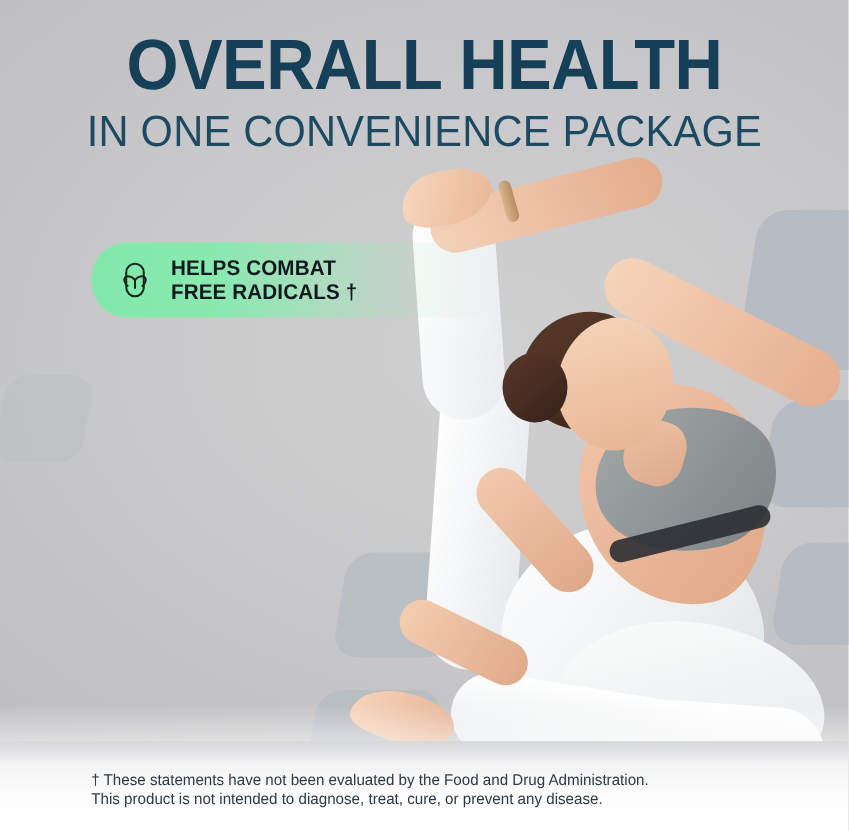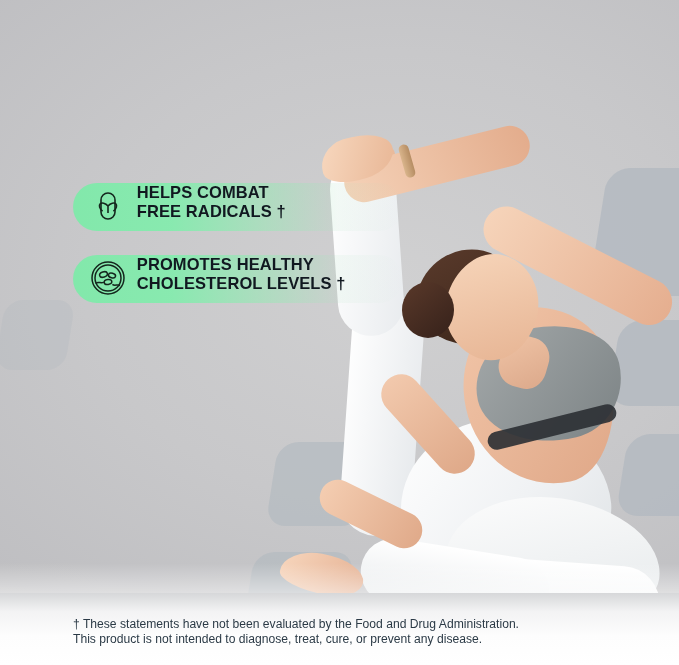--- a/index.html
+++ b/index.html
@@ -104,30 +104,30 @@
     font-stretch:condensed;margin:0;
   }
   #h2{
     font-size:35px;line-height:40px;font-weight:normal;color:#1d4a63;
     letter-spacing:.2px;transform:scaleX(.95);transform-origin:center;margin:4px 0 0 0;
   }
 
   
   #pills{position:absolute;left:73px;top:183px;width:330px;}
   .pill{
-    position:relative;height:48px;margin-bottom:24px;
-    display:flex;
+    position:relative;height:60px;margin-bottom:24px;
+    display:flex;align-items:center;
     border-radius:29px;
     background:linear-gradient(90deg,
        rgba(128,233,170,.97) 0%,
        rgba(133,235,174,.95) 30%,
        rgba(150,233,180,.55) 58%,
        rgba(170,225,190,.12) 80%,
        rgba(190,215,200,0) 100%);
-    padding-left:12px;box-sizing:border-box;
+    padding-left:12px;box-sizing:border-box;margin-top:11px;
   }
   .pill .ico{flex:0 0 46px;height:46px;display:flex;align-items:center;justify-content:center;}
   .pill .ico svg{display:block;}
   .pill .txt{
     color:#111820;font-weight:bold;font-size:17px;line-height:19px;
     letter-spacing:.1px;padding-left:6px;white-space:nowrap;
     transform:scaleX(.97);transform-origin:left center;
   }
   .pill .txt span{display:block;}
 
@@ -173,20 +173,24 @@
     <div class="p-hand"></div>
     <div class="p-armB"></div>
     <div class="p-forearmB"></div>
     <div class="p-handB"></div>
     <div class="p-floorshadow"></div>
   </div>
 
   <div id="floorfade"></div>
   <div id="floor"></div>
 
+  <div id="headline">
+    <div id="h1">OVERALL HEALTH</div>
+    <div id="h2">IN ONE CONVENIENCE PACKAGE</div>
+  </div>
 
   <div id="pills">
 
     <div class="pill">
       <span class="ico">
         <svg width="36" height="36" viewBox="0 0 36 36" fill="none" stroke="#14261d" stroke-width="1.6">
           <rect x="11" y="5" width="14" height="26" rx="7"></rect>
           <path d="M18 18c-2.6-3.2-6.4-3.6-7.8-2.2-1.4 1.4-.9 5.1 2.4 7.4"></path>
           <path d="M18 18c2.6-3.2 6.4-3.6 7.8-2.2 1.4 1.4.9 5.1-2.4 7.4"></path>
           <path d="M18 18v7"></path>
@@ -194,36 +198,20 @@
       </span>
       <span class="txt">
         <span>HELPS COMBAT</span>
         <span>FREE RADICALS †</span>
       </span>
     </div>
 
 
 
 
-    <div class="pill">
-      <span class="ico">
-        <svg width="38" height="38" viewBox="0 0 38 38" fill="none" stroke="#14261d" stroke-width="1.5">
-          <circle cx="19" cy="19" r="16"></circle>
-          <circle cx="19" cy="19" r="13"></circle>
-          <ellipse cx="14.5" cy="15.5" rx="4" ry="2.6" transform="rotate(-18 14.5 15.5)"></ellipse>
-          <ellipse cx="23" cy="16.5" rx="3.6" ry="2.4" transform="rotate(14 23 16.5)"></ellipse>
-          <ellipse cx="19" cy="23" rx="3.8" ry="2.5" transform="rotate(-8 19 23)"></ellipse>
-          <path d="M6.6 24.5c3-2.6 5.2.6 8.2-1.4M23.4 25.4c2.4 2.2 5-.6 7.6 1.1"></path>
-        </svg>
-      </span>
-      <span class="txt">
-        <span>PROMOTES HEALTHY</span>
-        <span>CHOLESTEROL LEVELS †</span>
-      </span>
-    </div>
 
   </div>
 
   <div id="disclaimer">
     <span>† These statements have not been evaluated by the Food and Drug Administration.</span>
     <span>This product is not intended to diagnose, treat, cure, or prevent any disease.</span>
   </div>
 
 </div>
 

